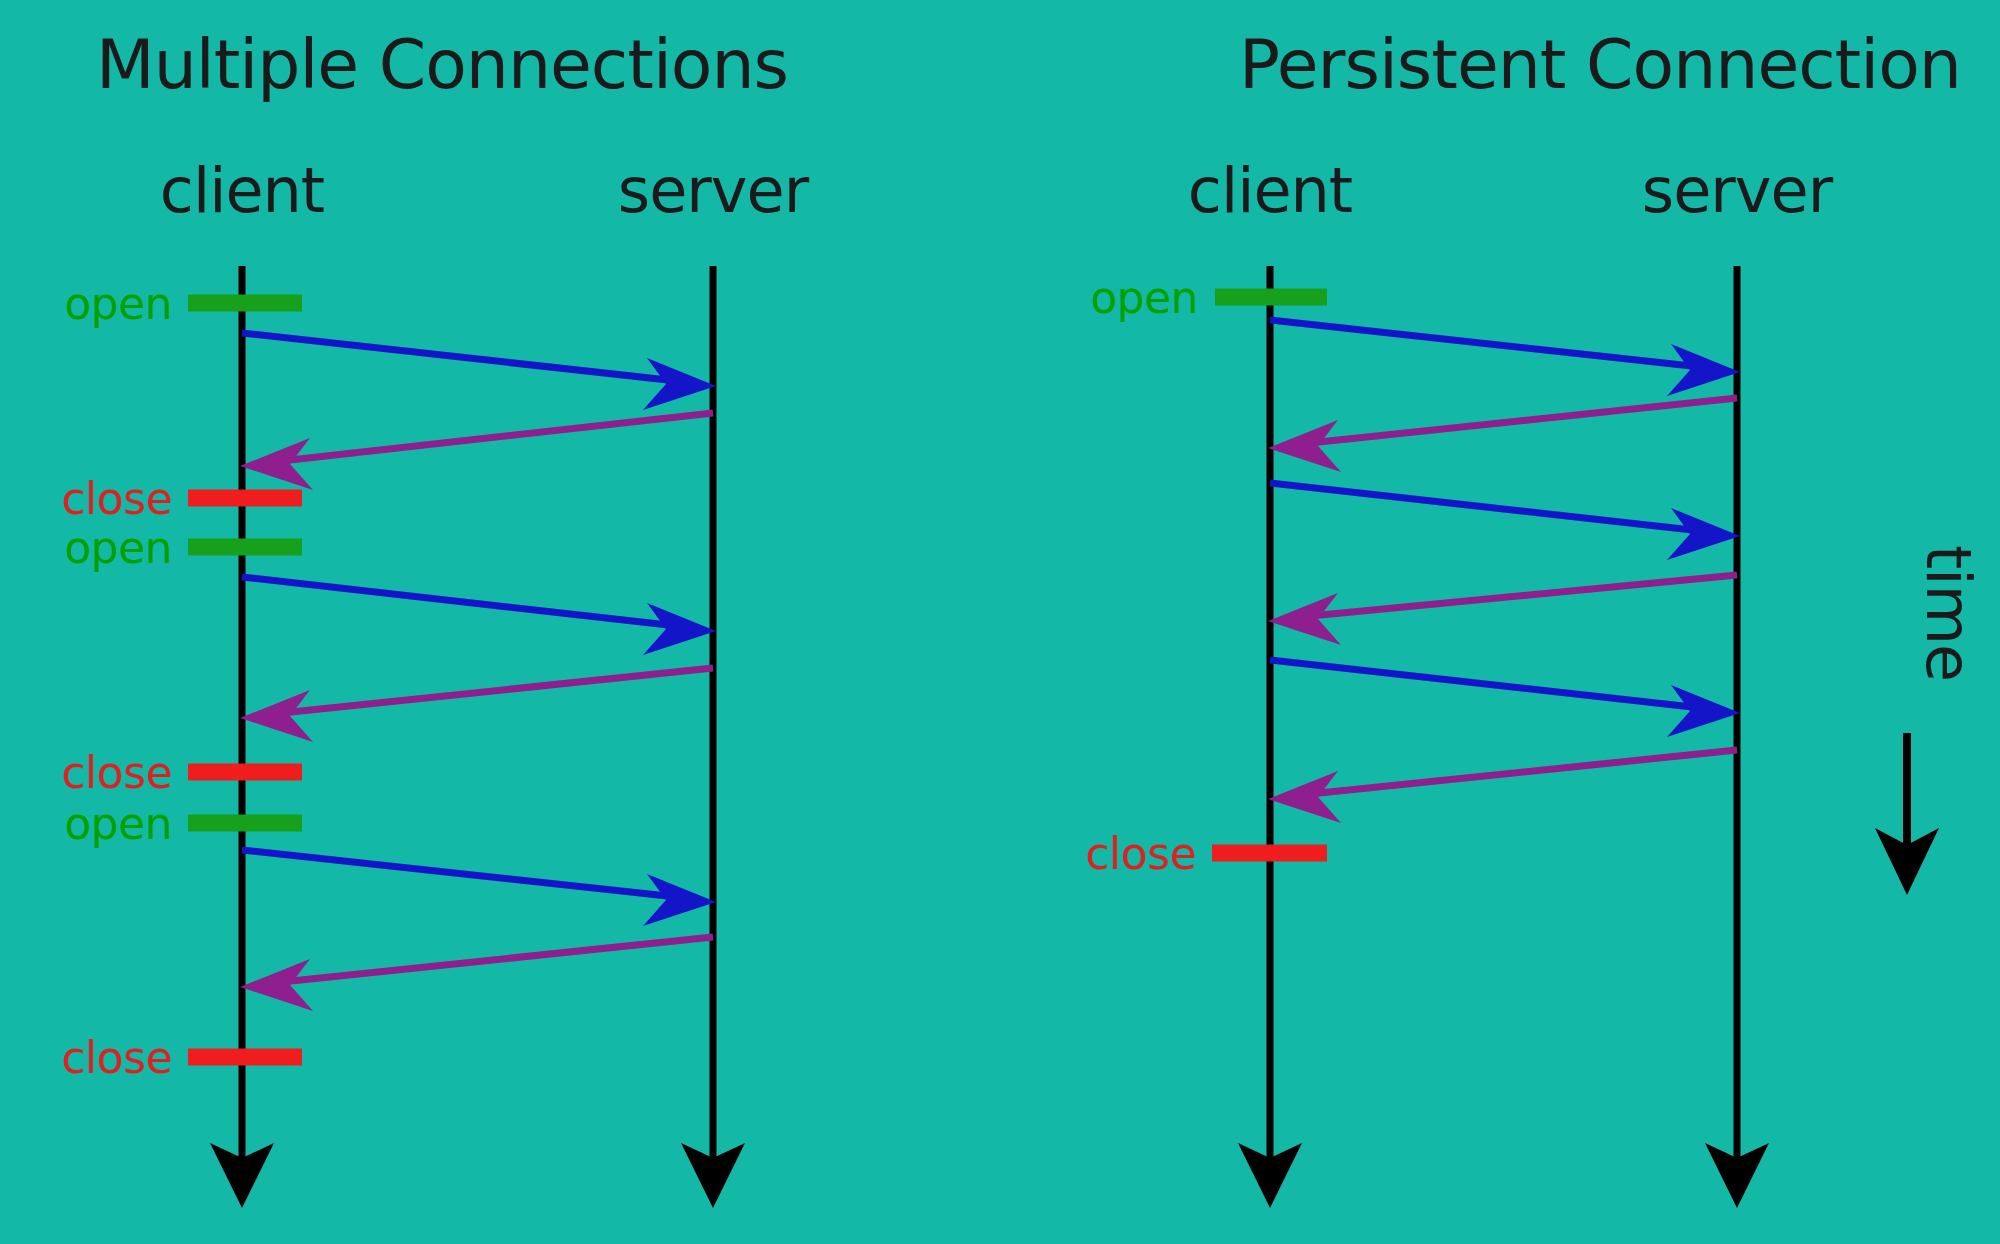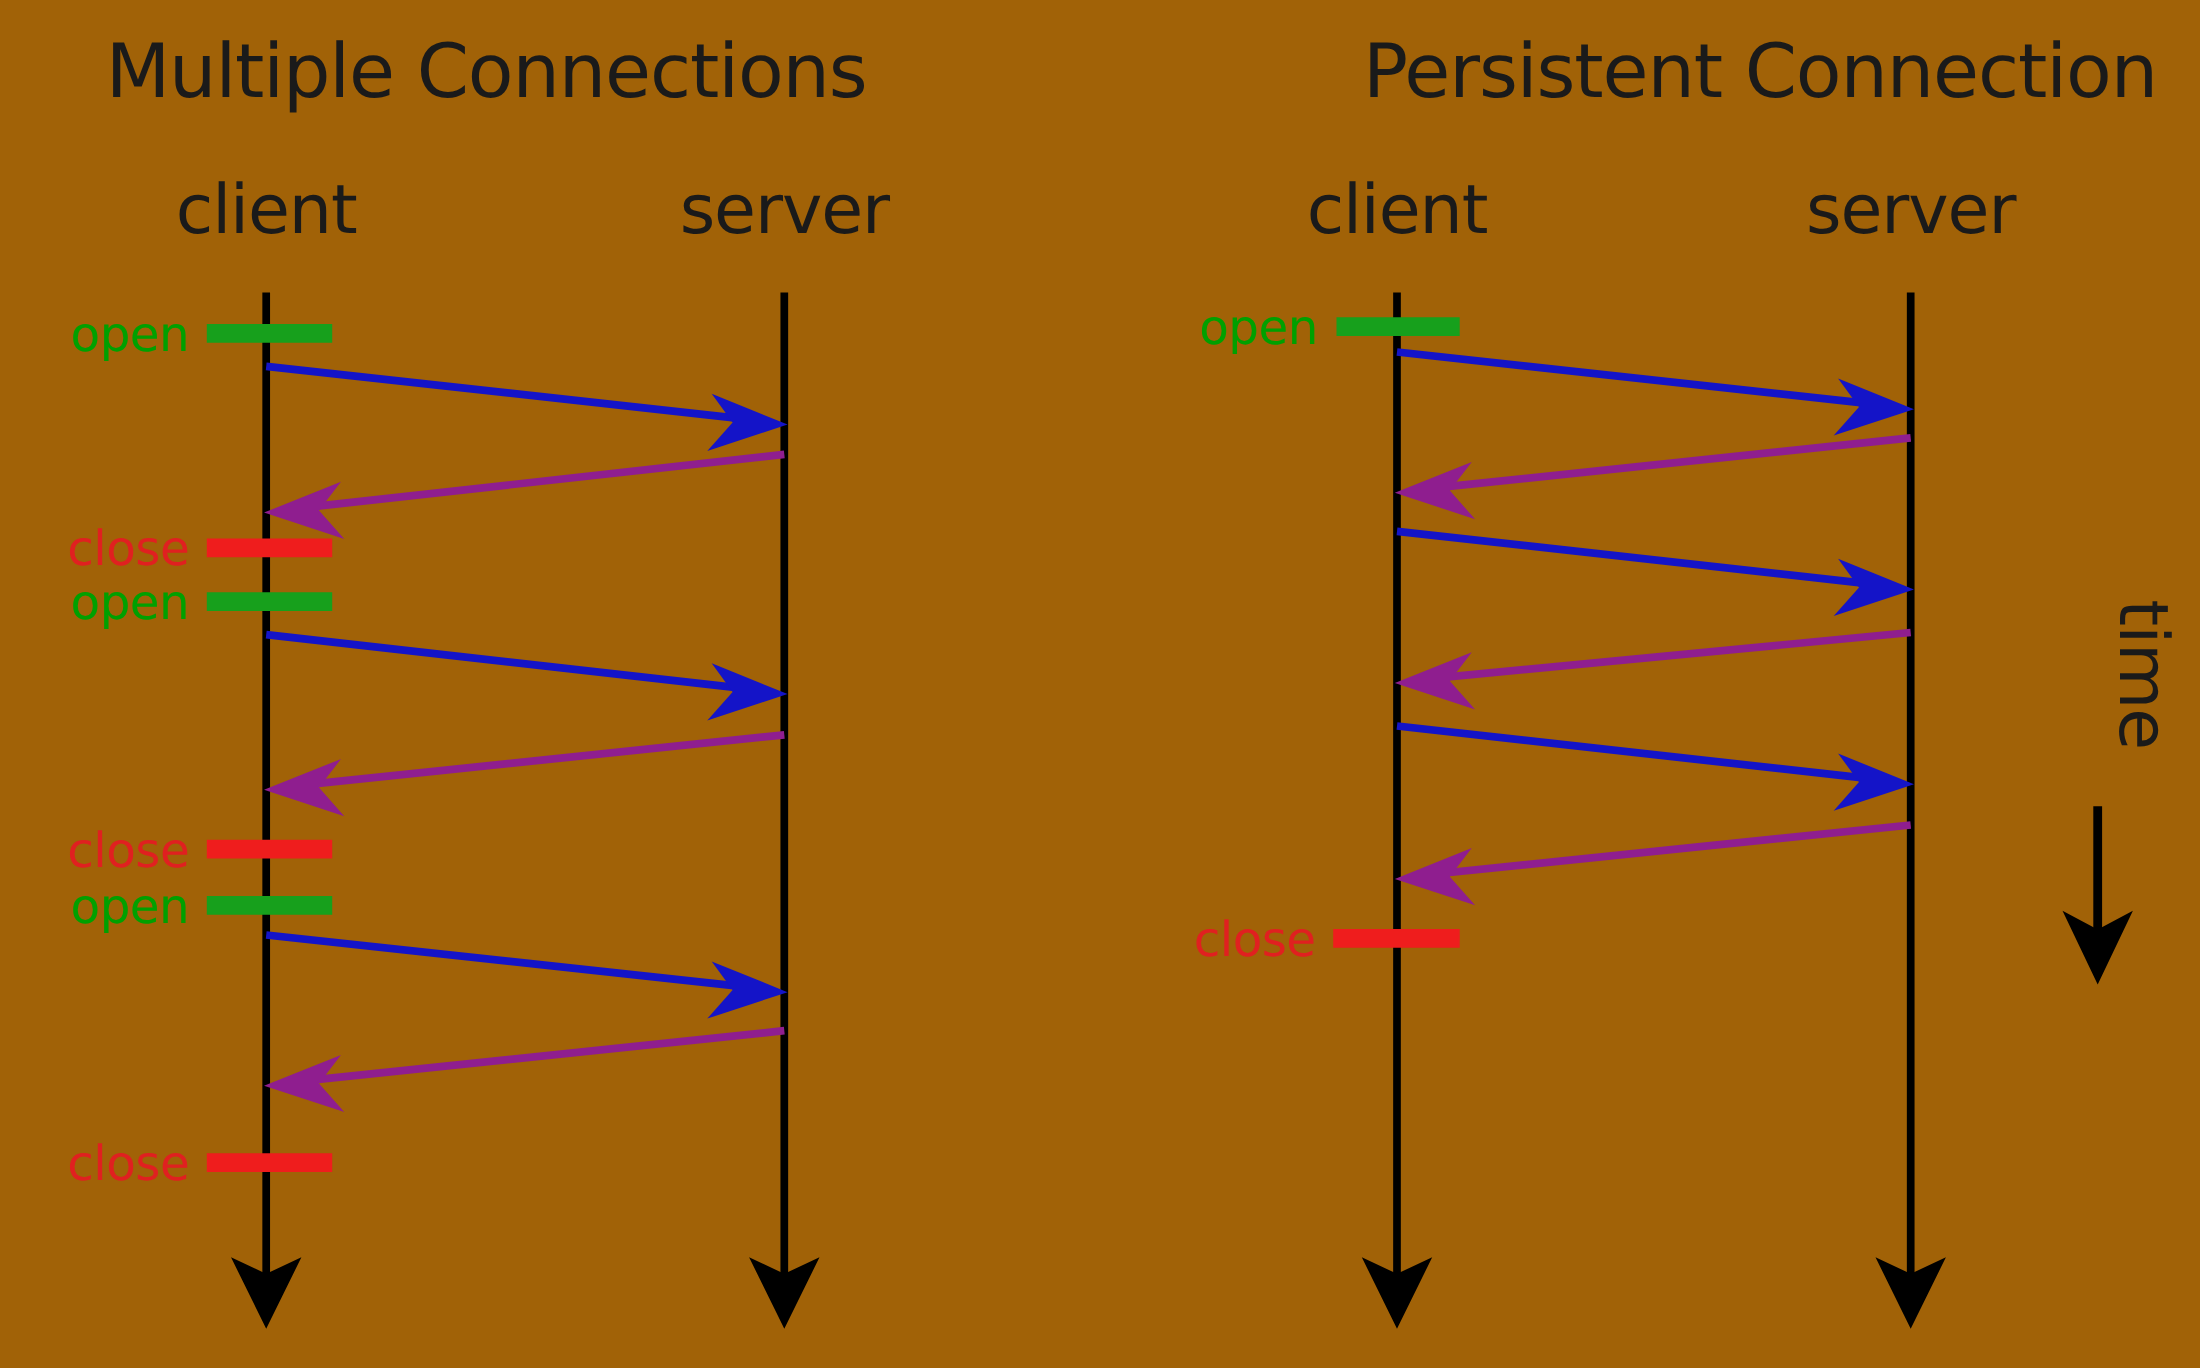--- a/index.html
+++ b/index.html
@@ -4,21 +4,21 @@
 <style>
   html, body {
     margin: 0;
     padding: 0;
     background: #ffffff;
   }
   #stage {
     position: relative;
     width: 2000px;
     height: 1244px;
-    background: #a16207;
+    background: #14b8a6;
     overflow: hidden;
     font-family: "DejaVu Sans", "Liberation Sans", sans-serif;
   }
   #diagram-svg {
     position: absolute;
     left: 0;
     top: 0;
     width: 2000px;
     height: 1244px;
   }

